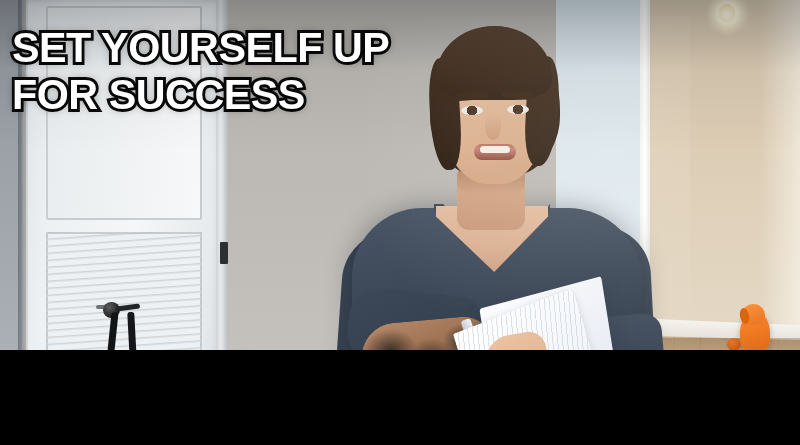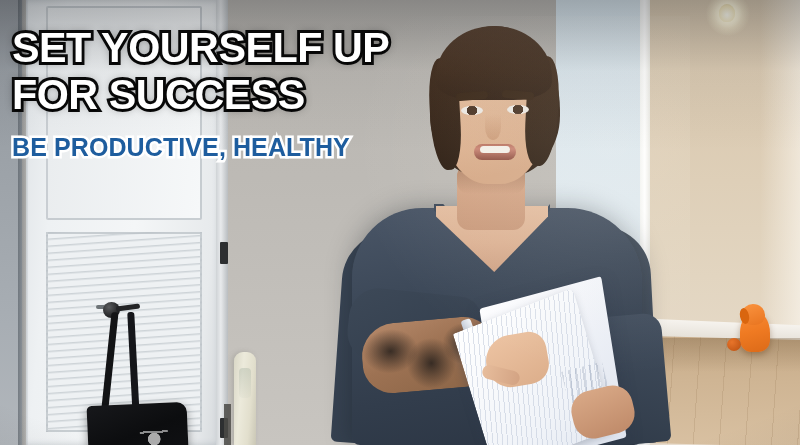--- a/index.html
+++ b/index.html
@@ -1,20 +1,20 @@
 <!DOCTYPE html>
 <html><head>
 <meta charset="utf-8">
 <style>
   html,body{margin:0;padding:0;background:#000;}
   body{font-family:"Liberation Sans",sans-serif;}
 
   #thumbnail{
     position:relative;
-    width:800px;height:445px;
+    width:800px;height:350px;
     overflow:hidden;
     background:#b5b2ad;
     user-select:none;
   }
 
   
   .layer{position:absolute;}
 
   
   #wall-main{
@@ -471,17 +471,16 @@
 
     <div id="person-rimlight"></div>
   </div>
 
   <div class="layer" id="vignette"></div>
 
   <div id="text-block">
     <h1 class="headline">SET YOURSELF UP</h1>
     <h1 class="headline">FOR SUCCESS</h1>
     <div id="subhead-wrap">
-      <h2 class="subhead">BE PRODUCTIVE, HEALTHY</h2>
     </div>
   </div>
 
 </div>
 
 </body></html>

